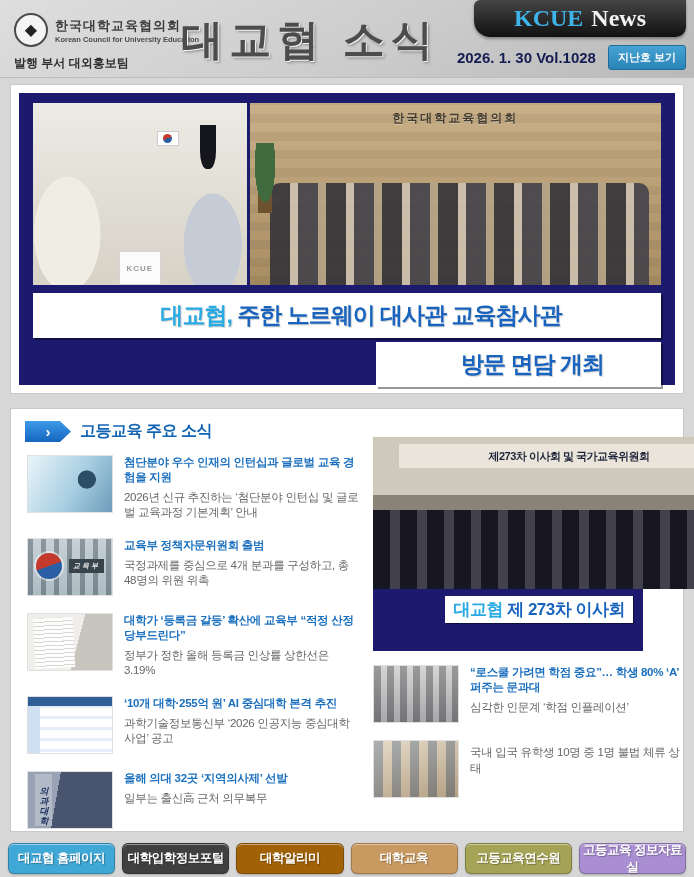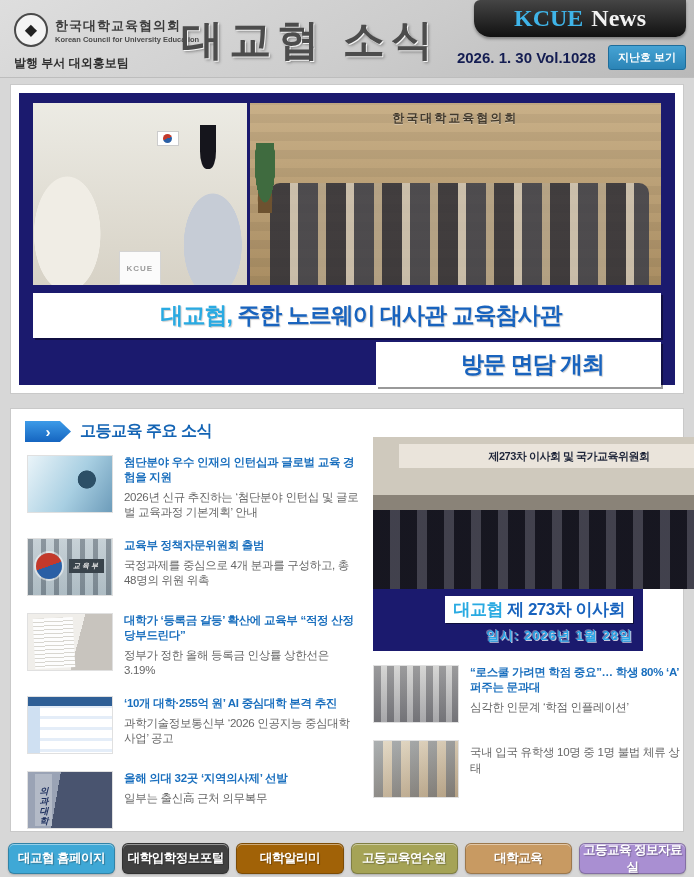--- a/index.html
+++ b/index.html
@@ -282,21 +282,20 @@
     </div>
   </div>
 
   <div class="col-right">
     <div class="featured">
       <div class="feat-photo">
         <span class="feat-banner">제273차 이사회 및 국가교육위원회</span>
       </div>
       <div class="feat-caption">
         <span class="feat-band"><span class="hl">대교협</span><span> 제 273차 이사회</span></span>
-        <div class="feat-sub">일시: 2026년 1월 28일</div>
       </div>
     </div>
     <div class="news-item">
       <span class="thumb t-crowd"></span>
       <span class="item-text">
         <div class="item-title">“로스쿨 가려면 학점 중요”… 학생 80% ‘A’ 퍼주는 문과대</div>
         <div class="item-desc">심각한 인문계 ‘학점 인플레이션’</div>
       </span>
     </div>
     <div class="news-item">
@@ -305,16 +304,16 @@
         <div class="item-desc">국내 입국 유학생 10명 중 1명 불법 체류 상태</div>
       </span>
     </div>
   </div>
 </div>
 
 <div class="footer-links">
   <button class="flink flink-0">대교협 홈페이지</button>
   <button class="flink flink-1">대학입학정보포털</button>
   <button class="flink flink-2">대학알리미</button>
+  <button class="flink flink-3">대학교육</button>
   <button class="flink flink-4">고등교육연수원</button>
-  <button class="flink flink-3">대학교육</button>
   <button class="flink flink-5">고등교육 정보자료실</button>
 </div>
 
 </body></html>

